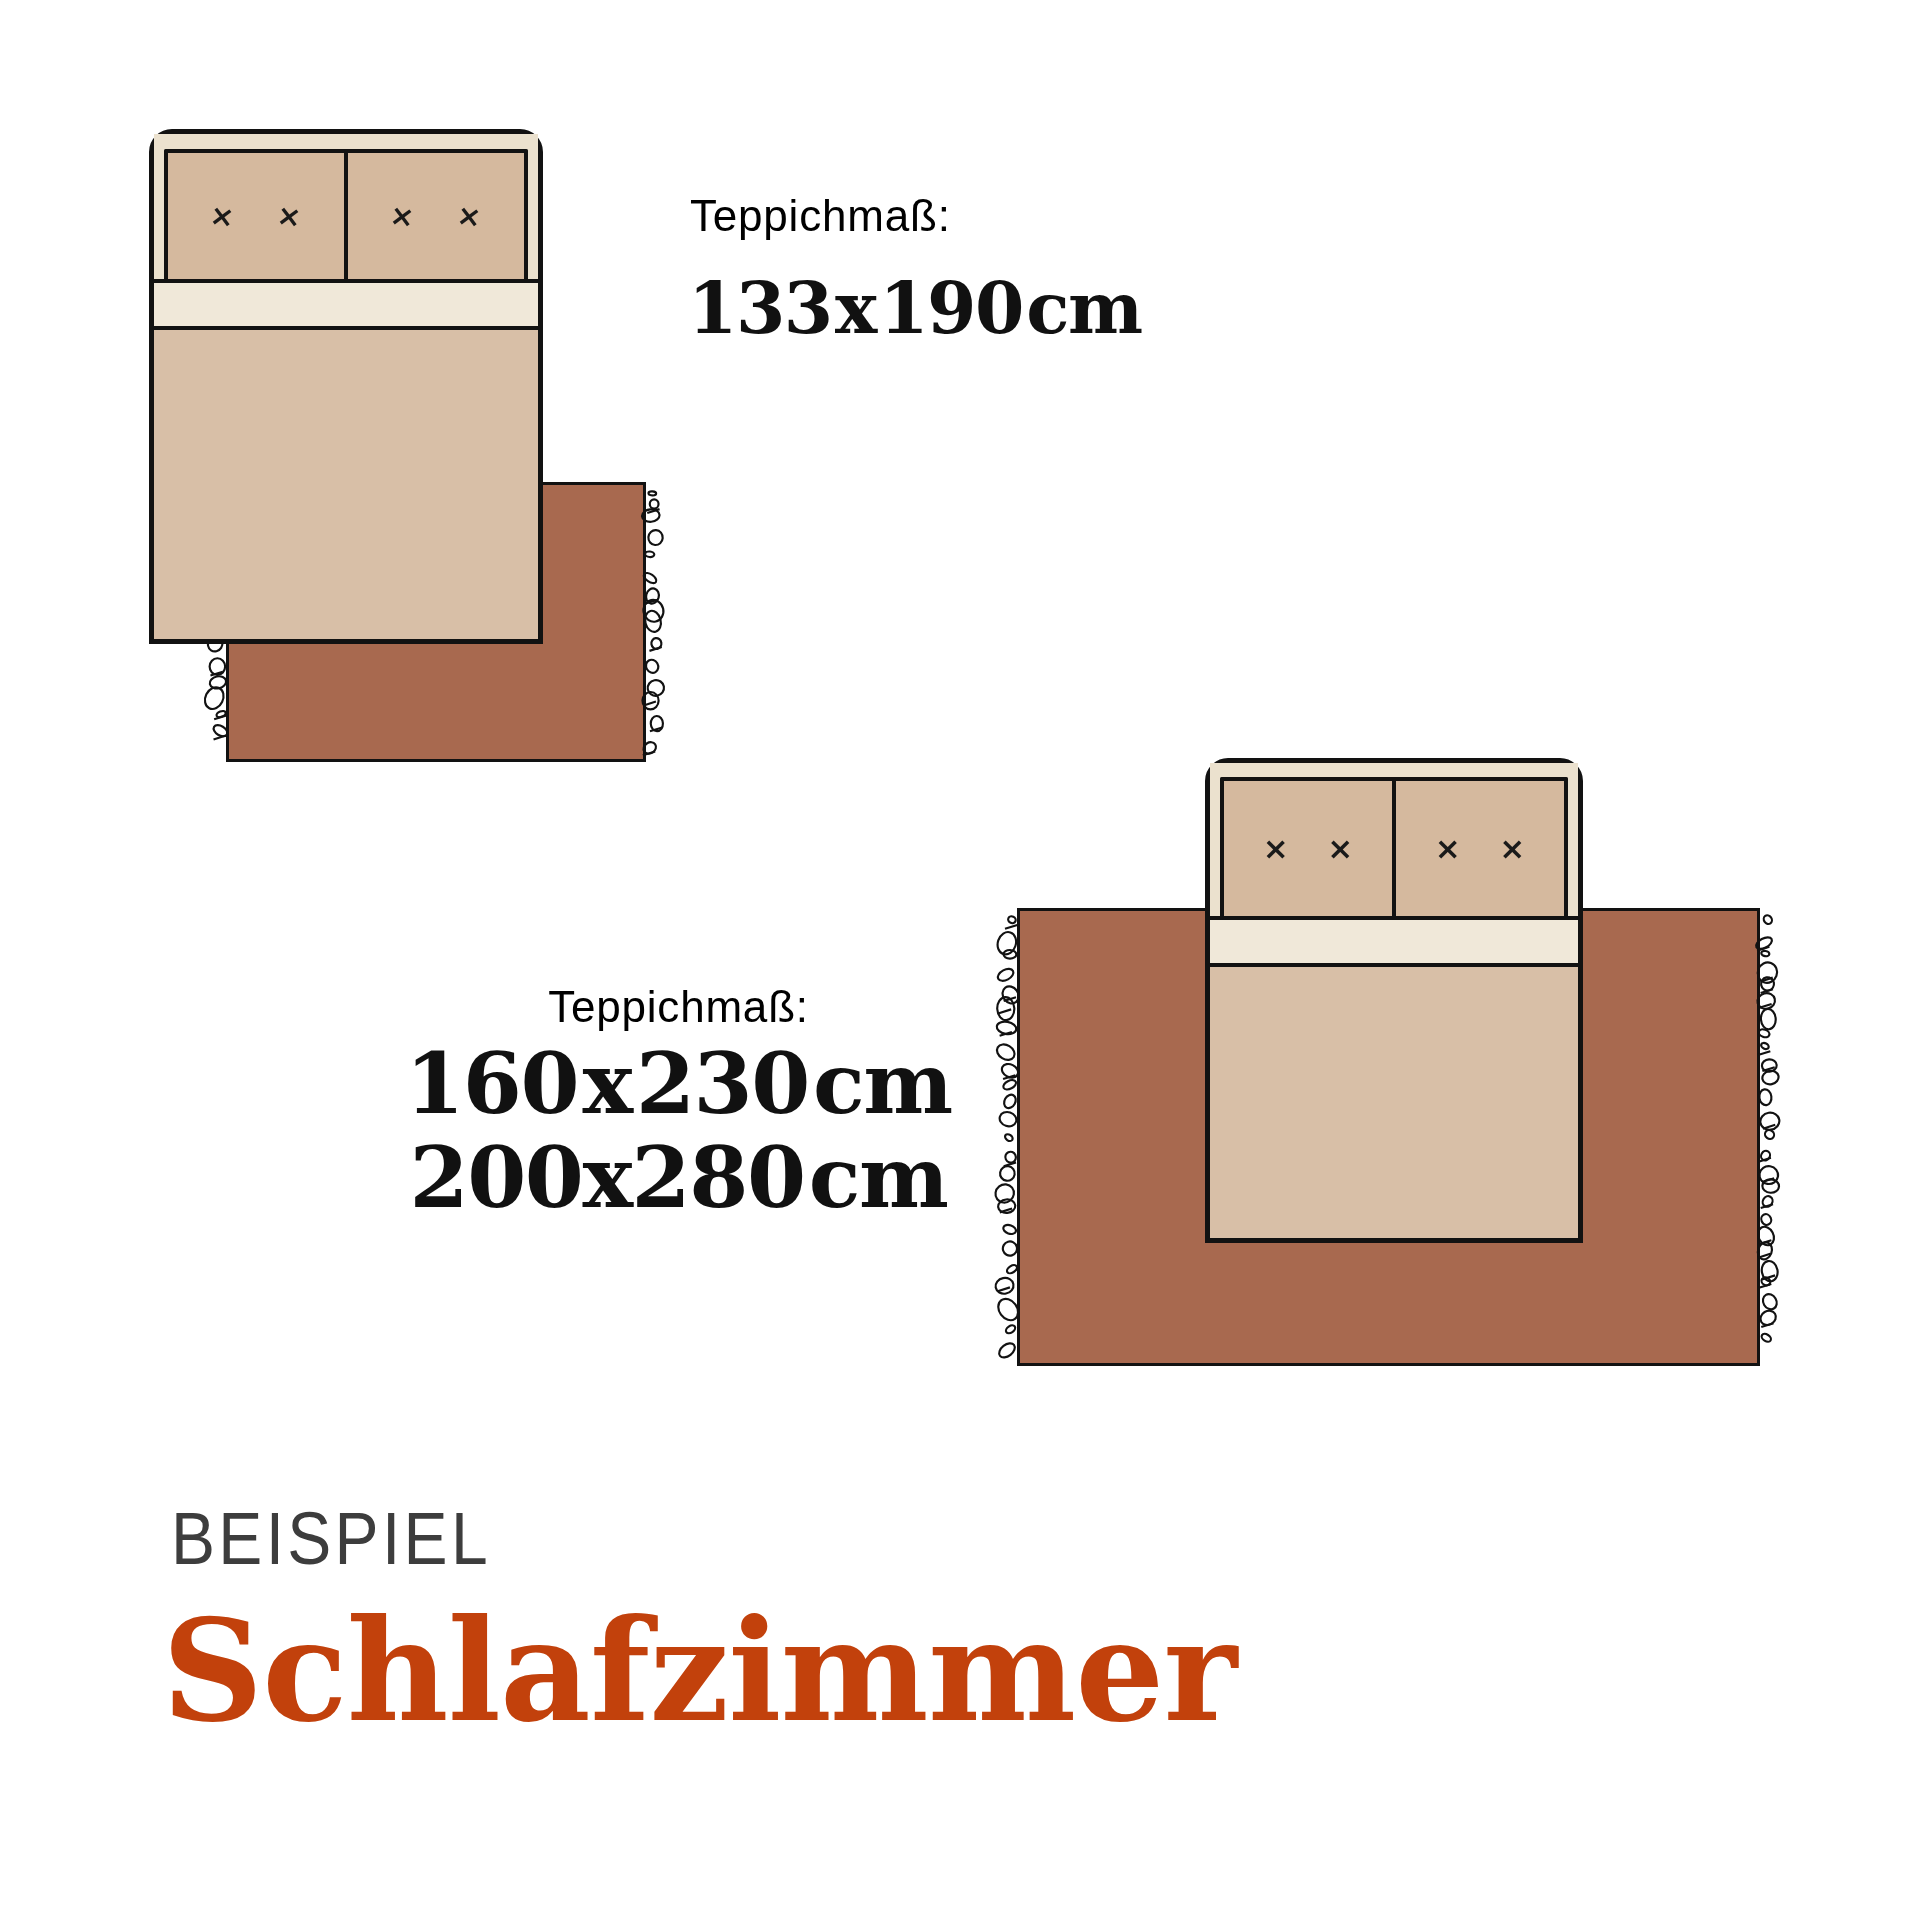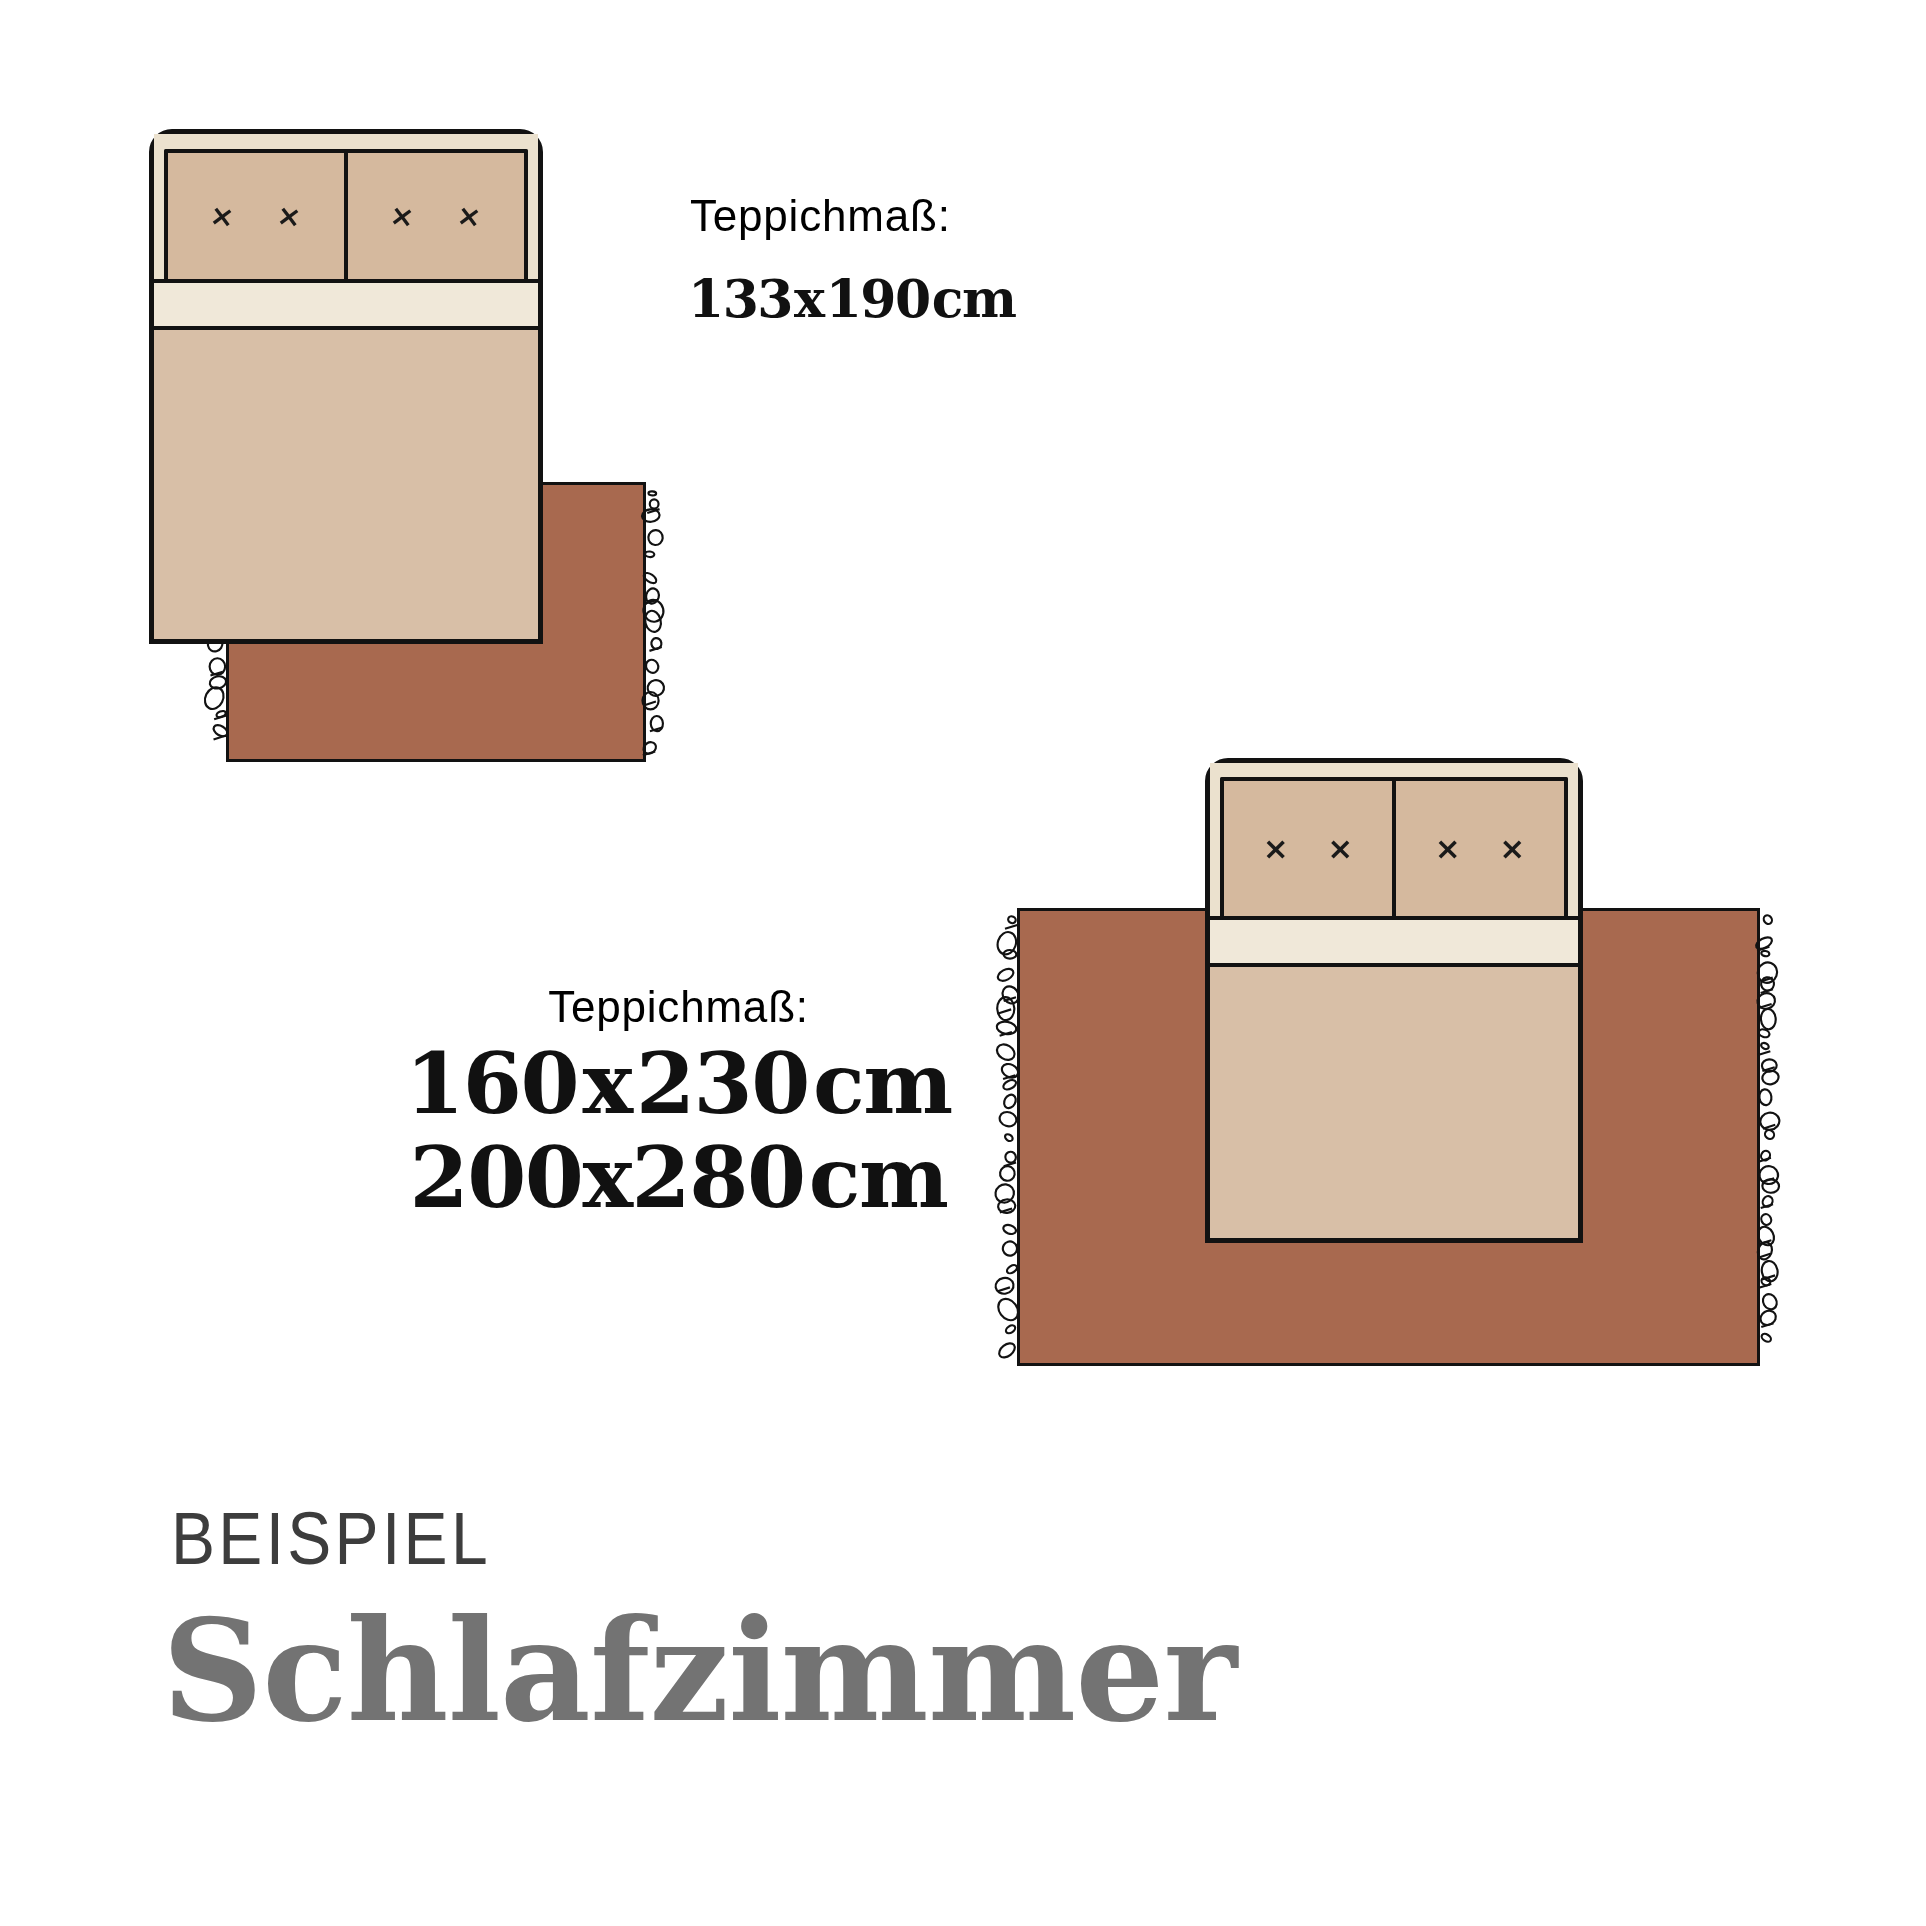--- a/index.html
+++ b/index.html
@@ -32,28 +32,28 @@
   #bed1 .pillow-mark{font-size:29px;transform:rotate(8deg);}
   #bed2 .pillow-mark{font-size:31px;}
   .sheet{flex:0 0 auto;height:43px;background:#f0e8d9;border-top:4.6px solid #121212;border-bottom:4.6px solid #121212;}
   .blanket{flex:1 1 auto;background:#d8bfa7;}
 
   
   .label-gray{position:absolute;color:#000000;font-size:44px;line-height:1;letter-spacing:0.8px;white-space:nowrap;}
   .size-serif{position:absolute;color:#111111;font-family:"DejaVu Serif", serif;font-weight:700;
               white-space:nowrap;line-height:1;word-spacing:-0.28em;letter-spacing:-1.5px;}
   #t1-label{left:690px;top:194px;}
-  #t1-size{left:688px;top:273px;font-size:52px;}
+  #t1-size{left:688px;top:273px;font-size:71px;}
   #t2{position:absolute;left:293px;top:985px;width:771px;text-align:center;}
   #t2-label{position:static;display:block;margin-bottom:1.5px;}
   #t2-sizes{position:static;display:block;margin-top:8px;font-size:85px;line-height:1.1;
             font-family:"DejaVu Serif", serif;font-weight:700;color:#111111;word-spacing:-0.28em;letter-spacing:-1.5px;}
   #footer-kicker{position:absolute;left:171px;top:1501px;color:#3d3d3d;font-size:75px;font-weight:500;
                  line-height:1;letter-spacing:0.05em;transform:scaleX(0.88);transform-origin:left top;white-space:nowrap;}
-  #footer-title{position:absolute;left:162px;top:1601px;color:#737373;font-size:140px;line-height:1;
+  #footer-title{position:absolute;left:162px;top:1601px;color:#c2410c;font-size:140px;line-height:1;
                 font-family:"DejaVu Serif", serif;font-weight:700;letter-spacing:-0.8px;white-space:nowrap;}
 </style>
 </head>
 <body>
 
 <div class="canvas">
 
   <div class="rug" id="rug1">
     <svg class="fringe left" width="20" height="275" viewBox="0 0 26 357">
         <ellipse cx="9.9" cy="12.0" rx="5.0" ry="6.6" transform="rotate(-23 9.9 12.0)"></ellipse>

